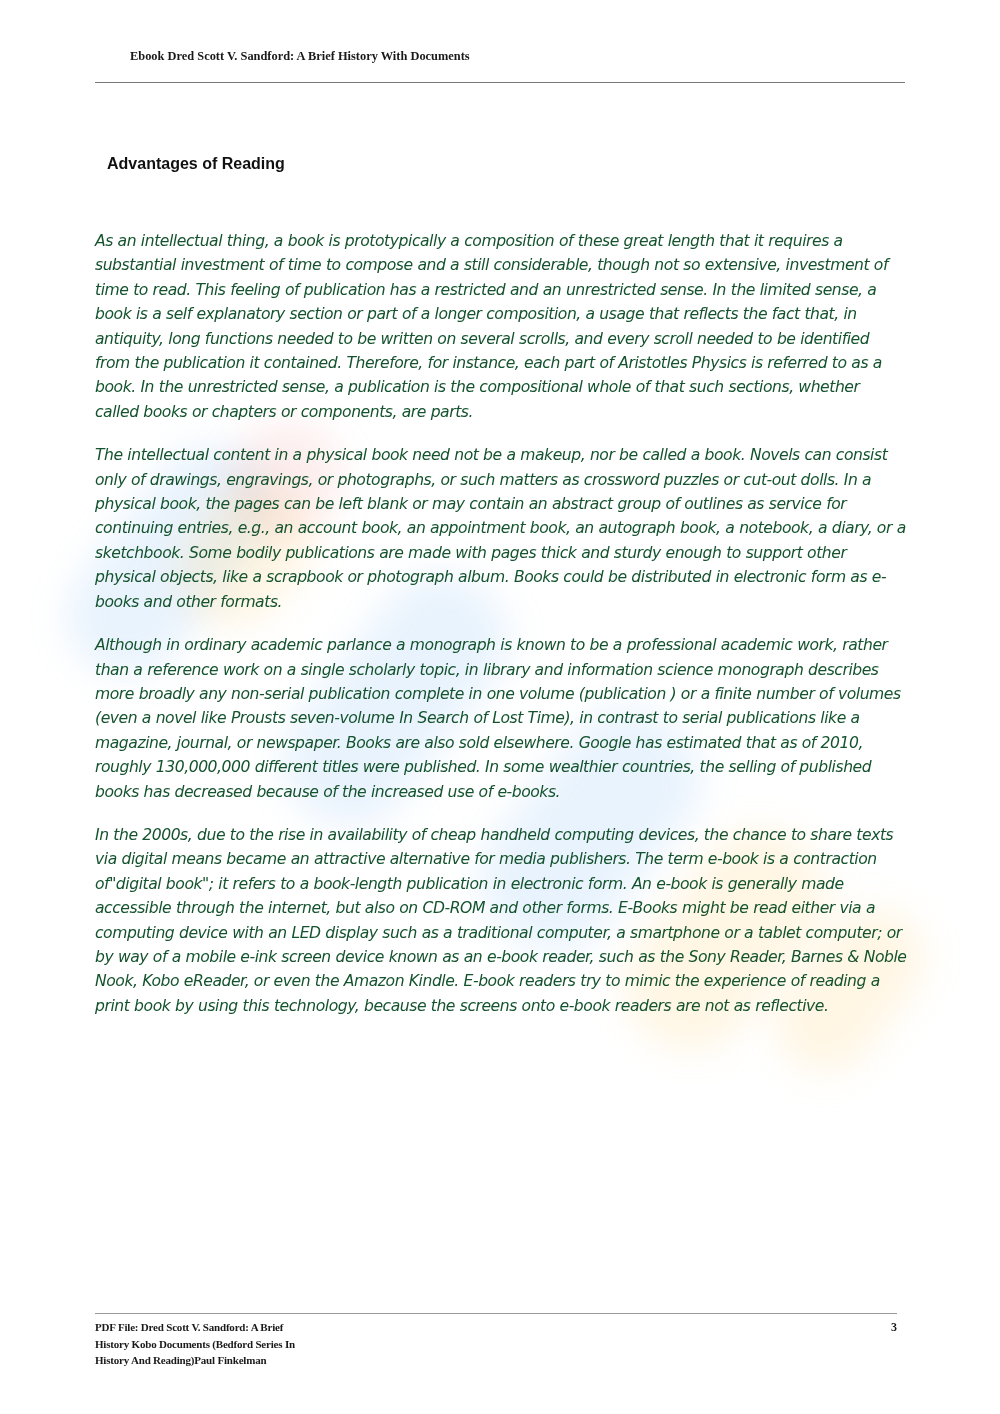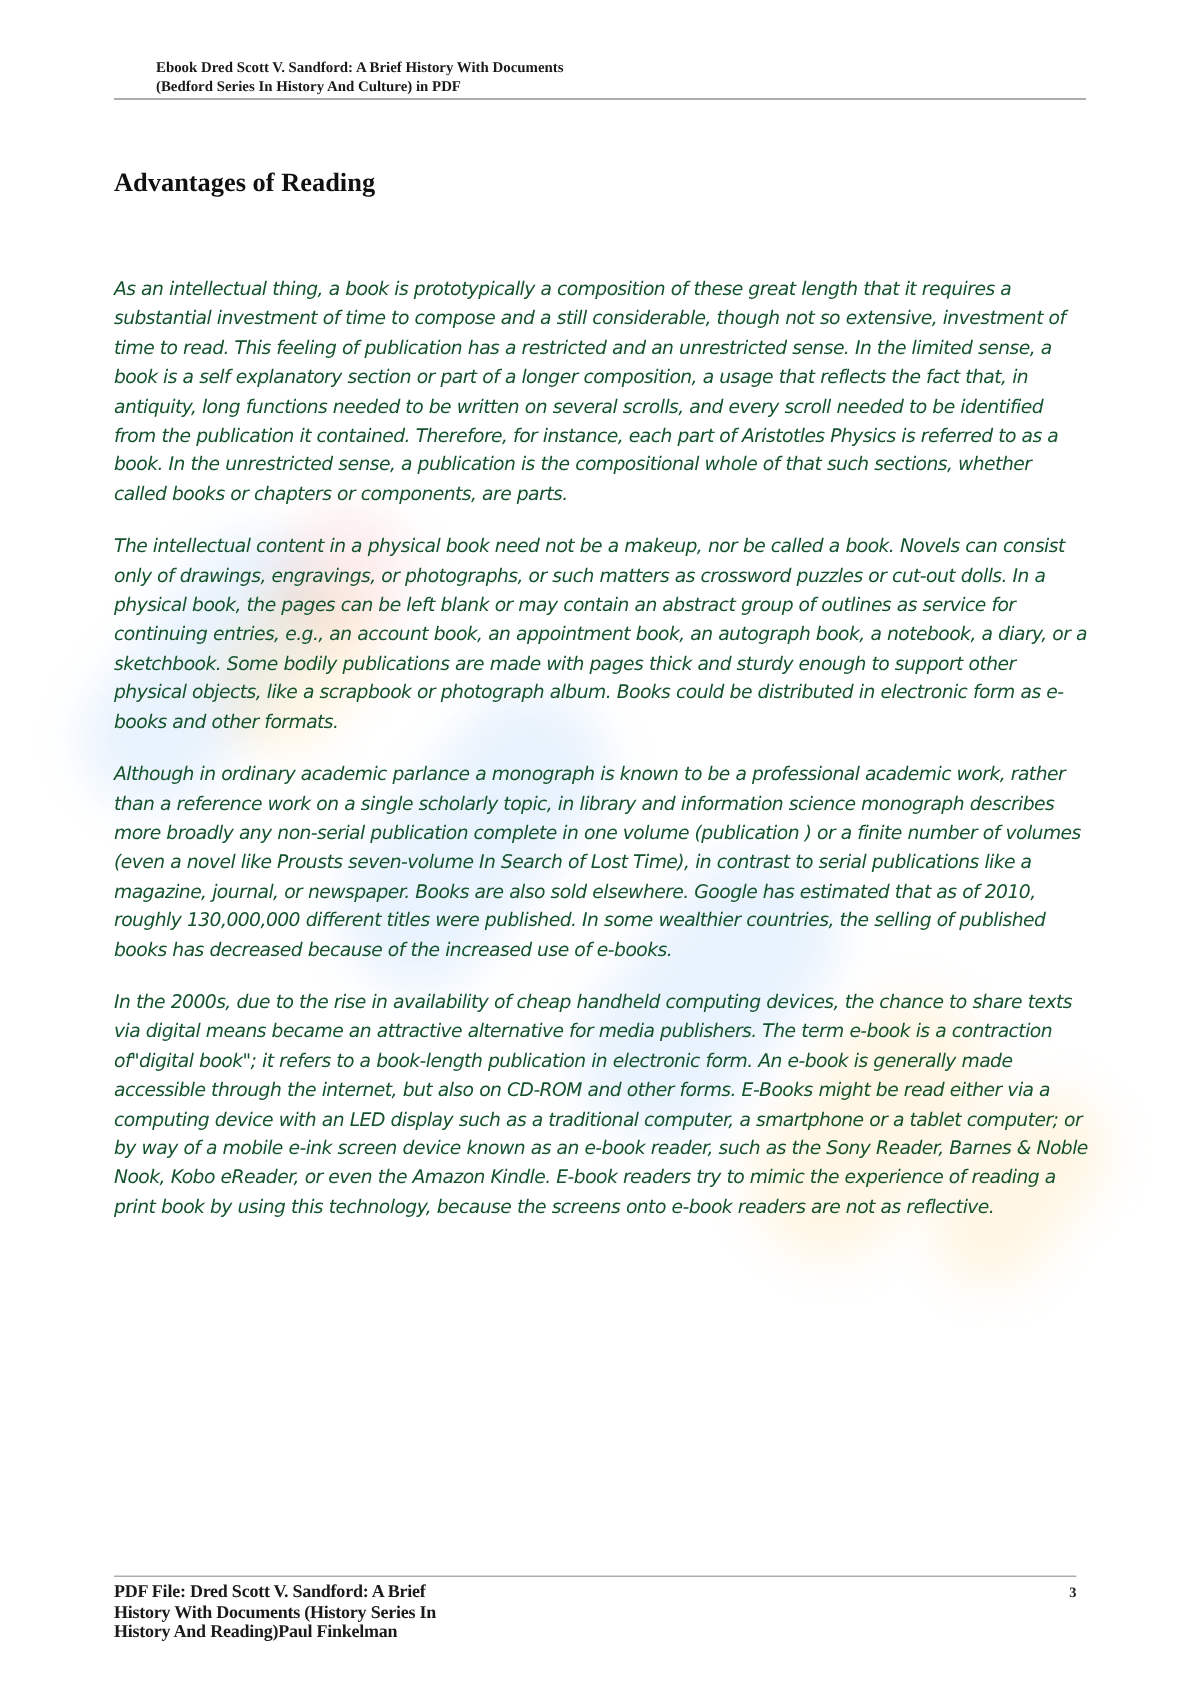--- a/index.html
+++ b/index.html
@@ -55,24 +55,24 @@
       width: 810px;
       height: 0;
       border-top: 1.5px solid #777777;
       z-index: 1;
     }
 
     .section-heading {
       position: absolute;
       left: 95px;
       top: 139px;
-      margin: 0;
-      font-family: Liberation Serif, serif;
+      margin: 12px;
+      font-family: Liberation Sans, sans-serif;
       font-weight: bold;
-      font-size: 22px;
+      font-size: 16px;
       line-height: 26px;
       color: #111111;
       z-index: 1;
     }
 
     .body-text {
       position: absolute;
       left: 95px;
       top: 229px;
       width: 812px;
@@ -102,21 +102,21 @@
       position: absolute;
       left: 95px;
       top: 1319px;
       width: 802px;
       z-index: 1;
     }
     .footer-source {
       width: 270px;
       font-family: "Liberation Serif", serif;
       font-weight: bold;
-      font-size: 15px;
+      font-size: 11px;
       line-height: 16.5px;
       color: #1a1a1a;
       letter-spacing: -0.2px;
     }
     .page-number {
       position: absolute;
       right: 0;
       top: 0;
       font-family: "Liberation Serif", serif;
       font-weight: bold;
@@ -133,34 +133,33 @@
   <div class="wm-streak wm-red" style="left:230px; top:420px; width:110px; height:120px;"></div>
   <div class="wm-streak wm-orange" style="left:190px; top:480px; width:110px; height:150px;"></div>
   <div class="wm-streak wm-blue" style="left:330px; top:560px; width:130px; height:280px;"></div>
   <div class="wm-streak wm-blue" style="left:520px; top:700px; width:140px; height:260px;"></div>
   <div class="wm-streak wm-orange" style="left:660px; top:820px; width:130px; height:240px;"></div>
   <div class="wm-streak wm-orange" style="left:800px; top:900px; width:100px; height:180px;"></div>
 </div>
 
 <header class="page-header">
   <div class="header-title">Ebook Dred Scott V. Sandford: A Brief History With Documents</div>
-  <div class="header-title">(Bedford Series In History And Culture) in PDF</div>
 </header>
 <div class="header-rule"></div>
 
 <h1 class="section-heading">Advantages of Reading</h1>
 
 <main class="body-text">
   <p>As an intellectual thing, a book is prototypically a composition of these great length that it requires a substantial investment of time to compose and a still considerable, though not so extensive, investment of time to read. This feeling of publication has a restricted and an unrestricted sense. In the limited sense, a book is a self explanatory section or part of a longer composition, a usage that reflects the fact that, in antiquity, long functions needed to be written on several scrolls, and every scroll needed to be identified from the publication it contained. Therefore, for instance, each part of Aristotles Physics is referred to as a book. In the unrestricted sense, a publication is the compositional whole of that such sections, whether called books or chapters or components, are parts.</p>
   <p>The intellectual content in a physical book need not be a makeup, nor be called a book. Novels can consist only of drawings, engravings, or photographs, or such matters as crossword puzzles or cut-out dolls. In a physical book, the pages can be left blank or may contain an abstract group of outlines as service for continuing entries, e.g., an account book, an appointment book, an autograph book, a notebook, a diary, or a sketchbook. Some bodily publications are made with pages thick and sturdy enough to support other physical objects, like a scrapbook or photograph album. Books could be distributed in electronic form as e-books and other formats.</p>
   <p>Although in ordinary academic parlance a monograph is known to be a professional academic work, rather than a reference work on a single scholarly topic, in library and information science monograph describes more broadly any non-serial publication complete in one volume (publication ) or a finite number of volumes (even a novel like Prousts seven-volume In Search of Lost Time), in contrast to serial publications like a magazine, journal, or newspaper. Books are also sold elsewhere. Google has estimated that as of 2010, roughly 130,000,000 different titles were published. In some wealthier countries, the selling of published books has decreased because of the increased use of e-books.</p>
   <p>In the 2000s, due to the rise in availability of cheap handheld computing devices, the chance to share texts via digital means became an attractive alternative for media publishers. The term e-book is a contraction of"digital book"; it refers to a book-length publication in electronic form. An e-book is generally made accessible through the internet, but also on CD-ROM and other forms. E-Books might be read either via a computing device with an LED display such as a traditional computer, a smartphone or a tablet computer; or by way of a mobile e-ink screen device known as an e-book reader, such as the Sony Reader, Barnes &amp; Noble Nook, Kobo eReader, or even the Amazon Kindle. E-book readers try to mimic the experience of reading a print book by using this technology, because the screens onto e-book readers are not as reflective.</p>
 </main>
 
 <div class="footer-rule"></div>
 <footer class="page-footer">
   <div class="footer-source">
     <div>PDF File: Dred Scott V. Sandford: A Brief</div>
-    <div>History With Documents (History Series In</div>
+    <div>History Kobo Documents (Bedford Series In</div>
     <div>History And Reading)Paul Finkelman</div>
   </div>
   <div class="page-number">3</div>
 </footer>
 
 </body></html>

